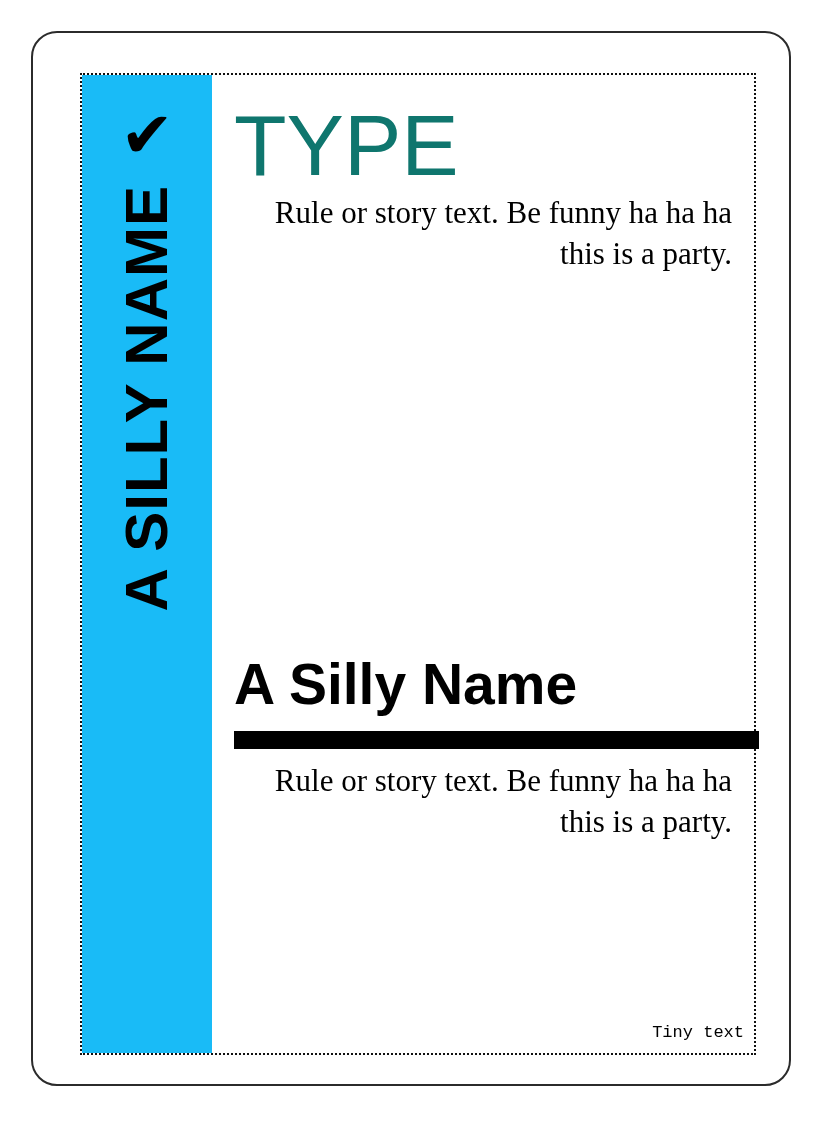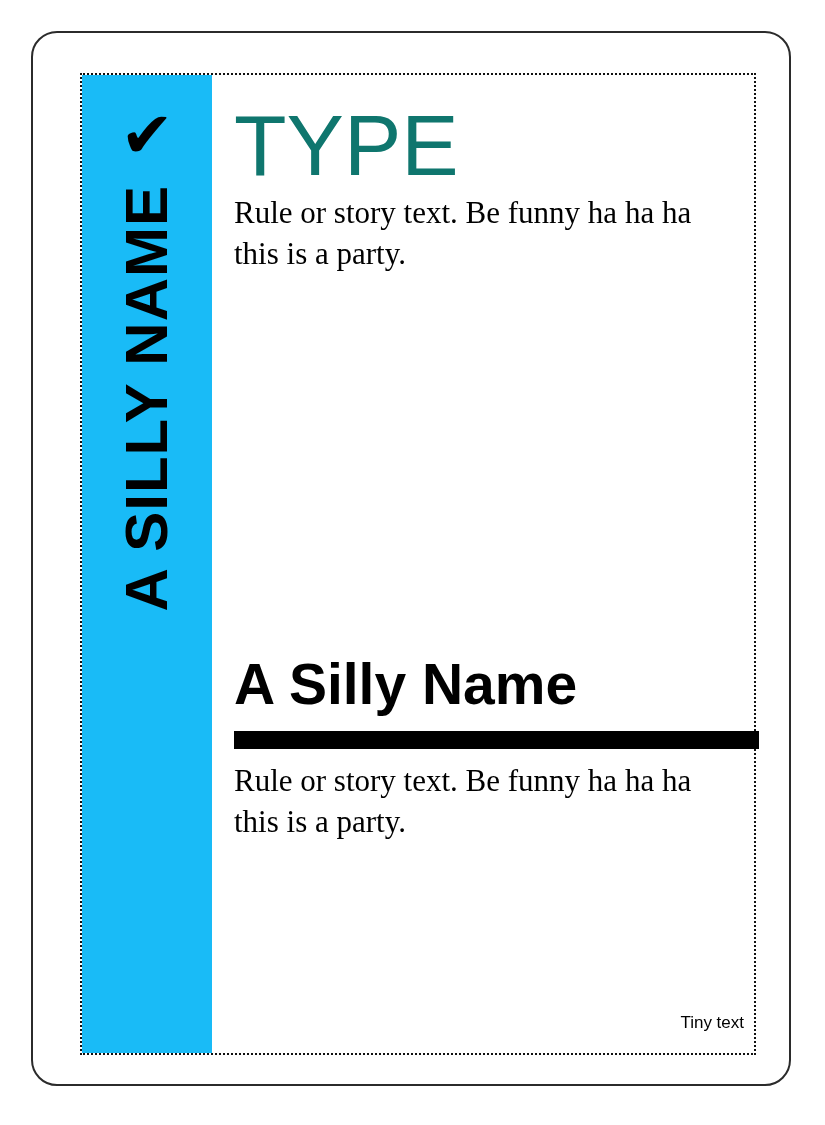--- a/index.html
+++ b/index.html
@@ -107,20 +107,21 @@
     font-family: "Liberation Sans", sans-serif;
   }
 
   .serif-body {
     font-family: "Liberation Serif", serif;
     font-size: 31px;
     line-height: 1.32;
     color: #000000;
     max-width: 500px;
     margin: 0;
+    text-align: right;
   }
 
   .lower-block {
     position: absolute;
     left: 22px;
     right: 22px;
     top: 580px;
   }
 
   .name-title {
@@ -134,23 +135,23 @@
   .rule-bar {
     height: 18px;
     background: #000000;
     width: 525px;
     margin: 0 0 12px 0;
   }
 
   .tiny-text {
     position: absolute;
     right: 10px;
-    bottom: 20px;
+    bottom: 11px;
     font-size: 17px;
-    font-family: Liberation Sans, sans-serif;
+    font-family: Liberation Mono, monospace;
     color: #000000;
     white-space: nowrap;
   }
 </style>
 </head>
 <body>
 
 <div class="card">
   <div class="dotted-frame">
 

